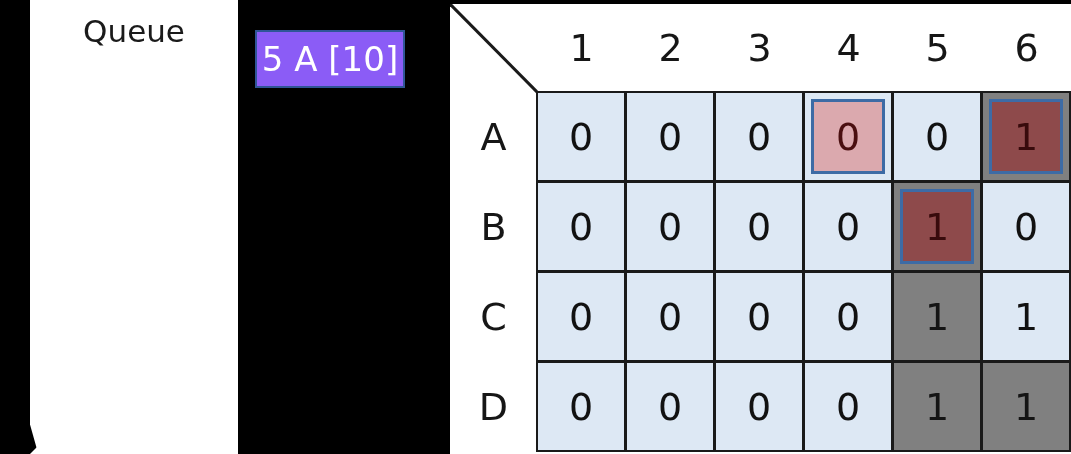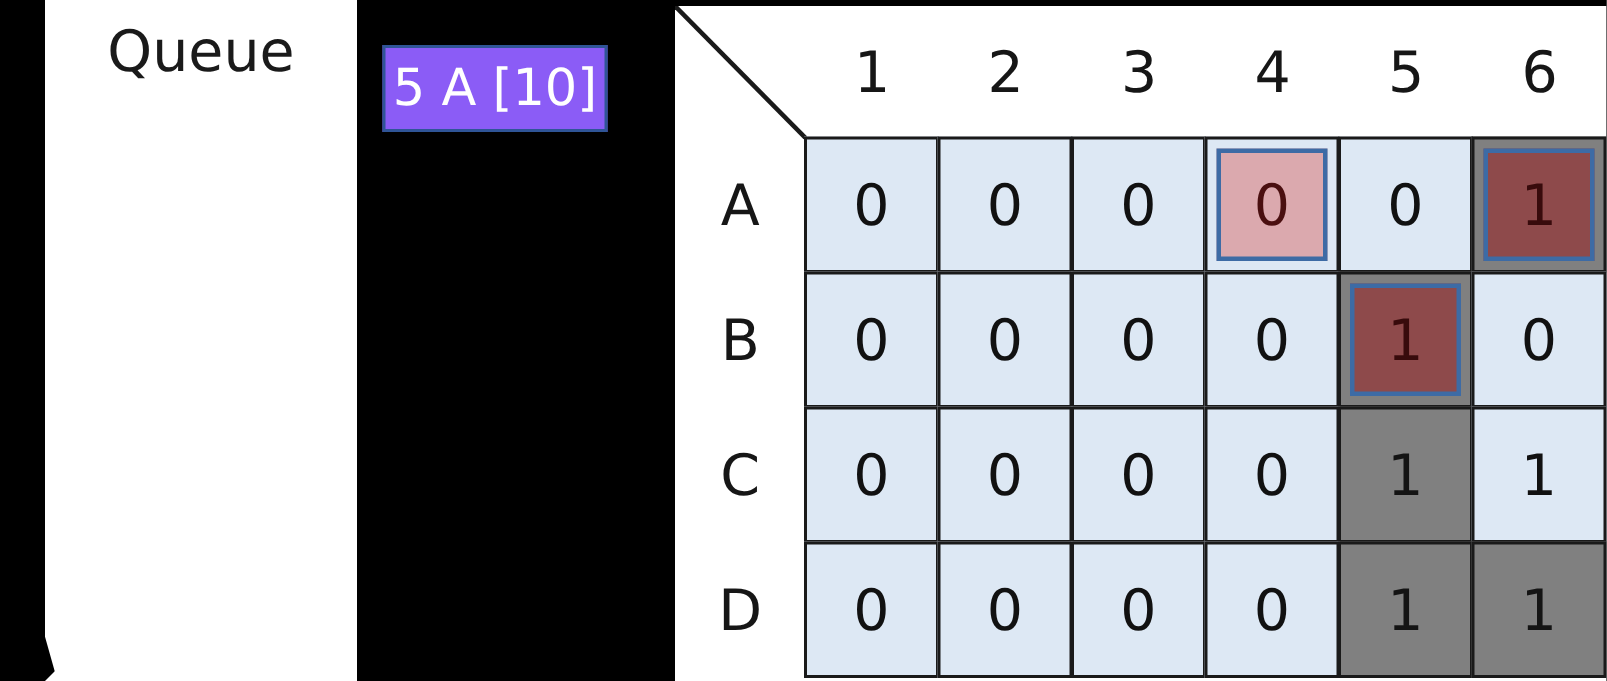--- a/index.html
+++ b/index.html
@@ -39,21 +39,21 @@
     height: 30px;
     background: #ffffff;
     clip-path: polygon(0% 100%, 100% 0%, 100% 100%);
   }
   #queue-title {
     position: absolute;
     left: 0;
     right: 0;
     top: 14px;
     text-align: center;
-    font-size: 38px;
+    font-size: 31px;
     color: #1a1a1a;
     letter-spacing: 0px;
     line-height: 1.1;
   }
 
   
   #queue-item-0 {
     position: absolute;
     left: 255px;
     top: 30px;

